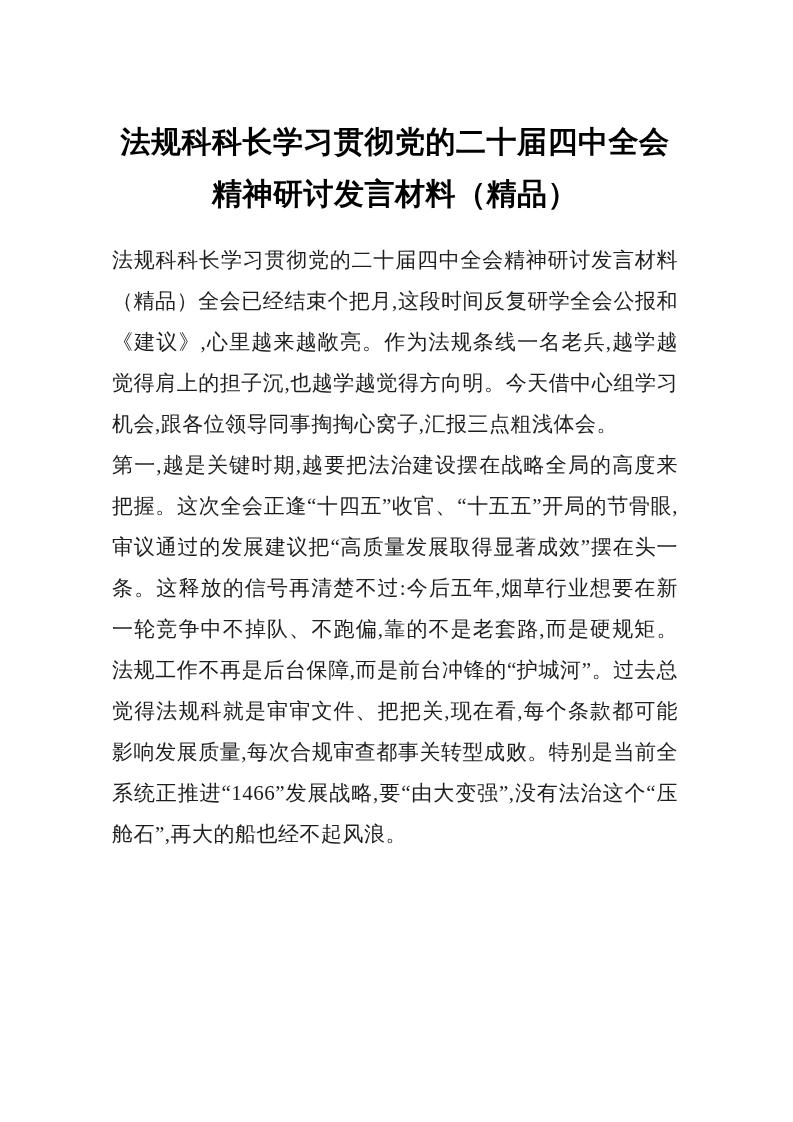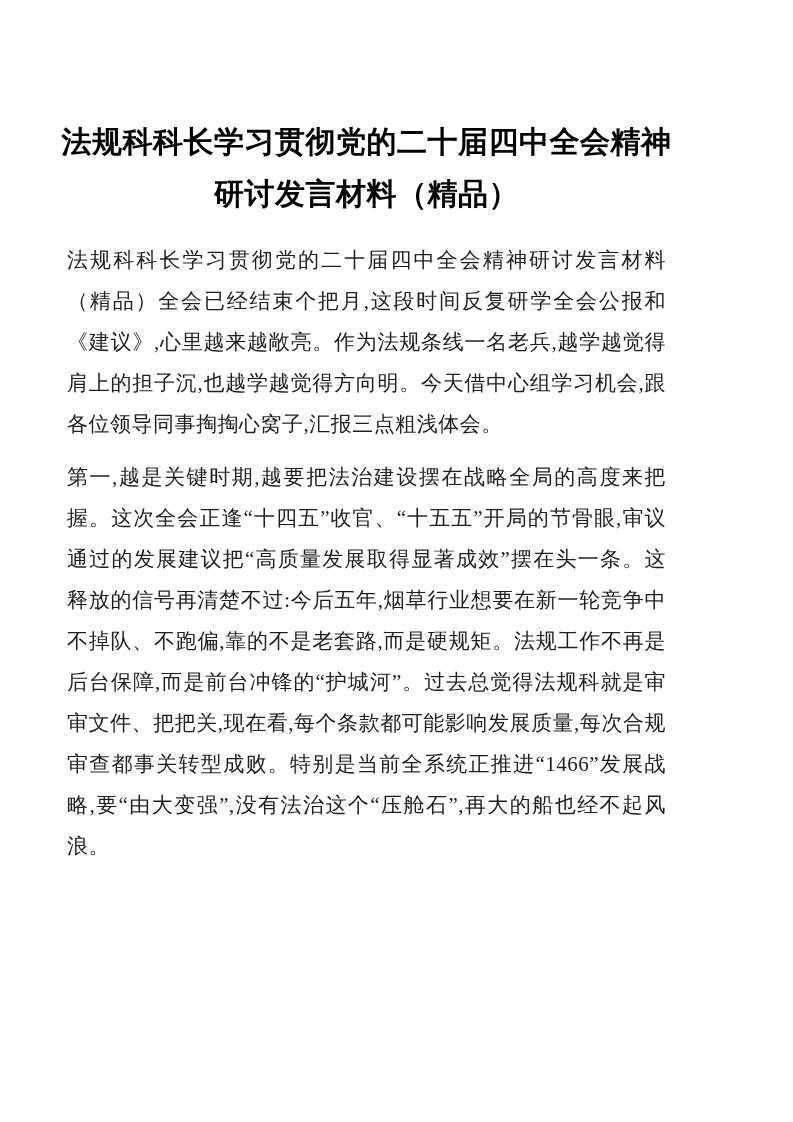--- a/index.html
+++ b/index.html
@@ -10,36 +10,36 @@
   body {
     width: 793px;
     height: 1122px;
     overflow: hidden;
   }
   .page {
     box-sizing: border-box;
     width: 793px;
     height: 1122px;
     background: #ffffff;
-    padding: 116px 115px 0 55px;
+    padding: 116px 115px 0 112px;
     color: #1e1e1e;
     font-family: "Liberation Serif", "DejaVu Serif", serif;
   }
   .doc-title {
     margin: 0 0 20px 0;
     font-family: "DejaVu Sans", "Liberation Sans", sans-serif;
     font-size: 30px;
     line-height: 52px;
     font-weight: 700;
     text-align: center;
     color: #000000;
     letter-spacing: 0.5px;
   }
   .para {
-    margin: 12px;
+    margin: 0;
     font-size: 21px;
     line-height: 41px;
     letter-spacing: 0.5px;
     text-align: justify;
     text-justify: inter-ideograph;
     word-break: break-all;
     color: #1e1e1e;
   }
 </style>
 </head>

